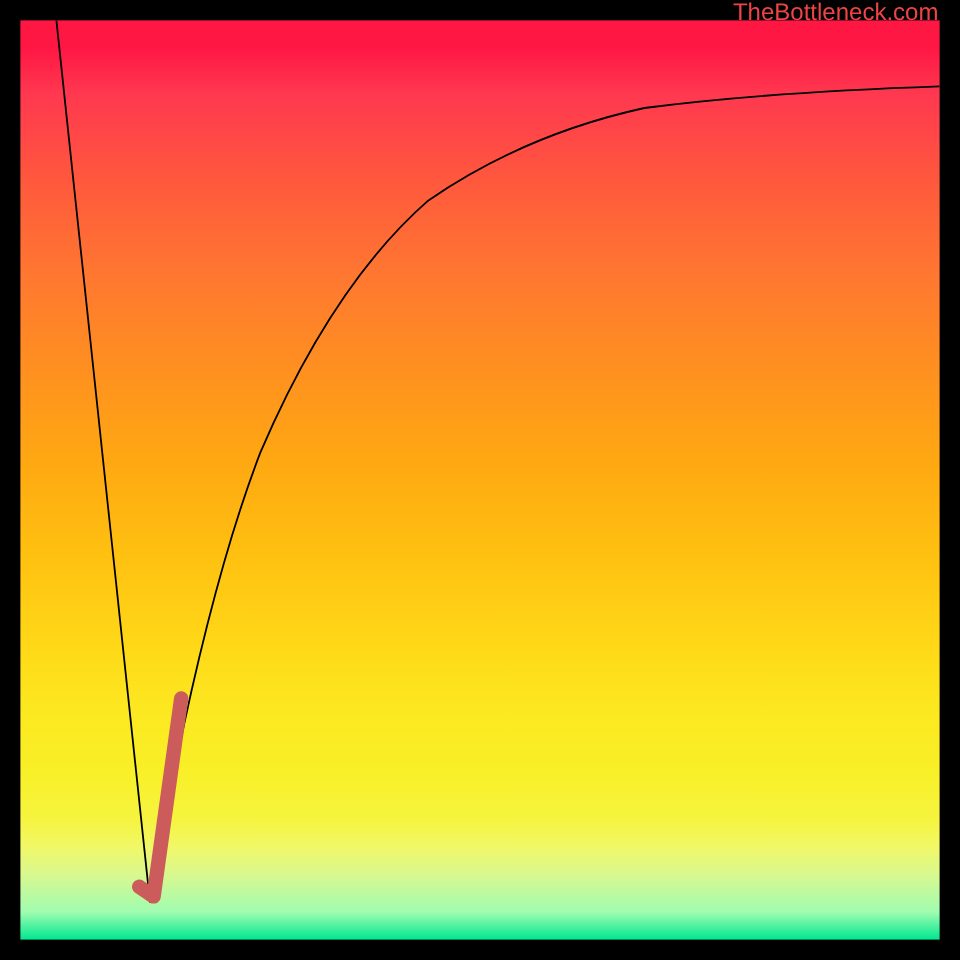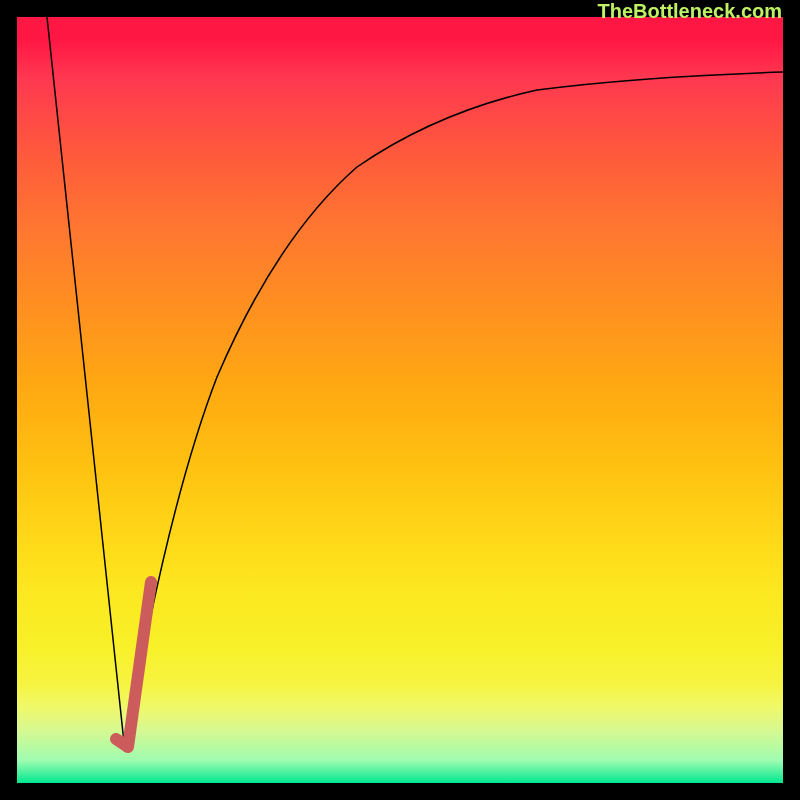--- a/index.html
+++ b/index.html
@@ -33,23 +33,23 @@
         #f0f868 90%,
         #d8f890 93%,
         #a0fcb0 97%,
         #00e890 100%
       );
     }
     .watermark {
       position: absolute;
       top: 0px;
       right: 18px;
-      color: #bef264;
+      color: #ef4444;
       font-size: 20px;
-      font-weight: bold;
+      font-weight: normal;
       z-index: 10;
       text-align: right;
     }
     svg.overlay {
       position: absolute;
       top: 0;
       left: 0;
       width: 766px;
       height: 766px;
       pointer-events: none;

